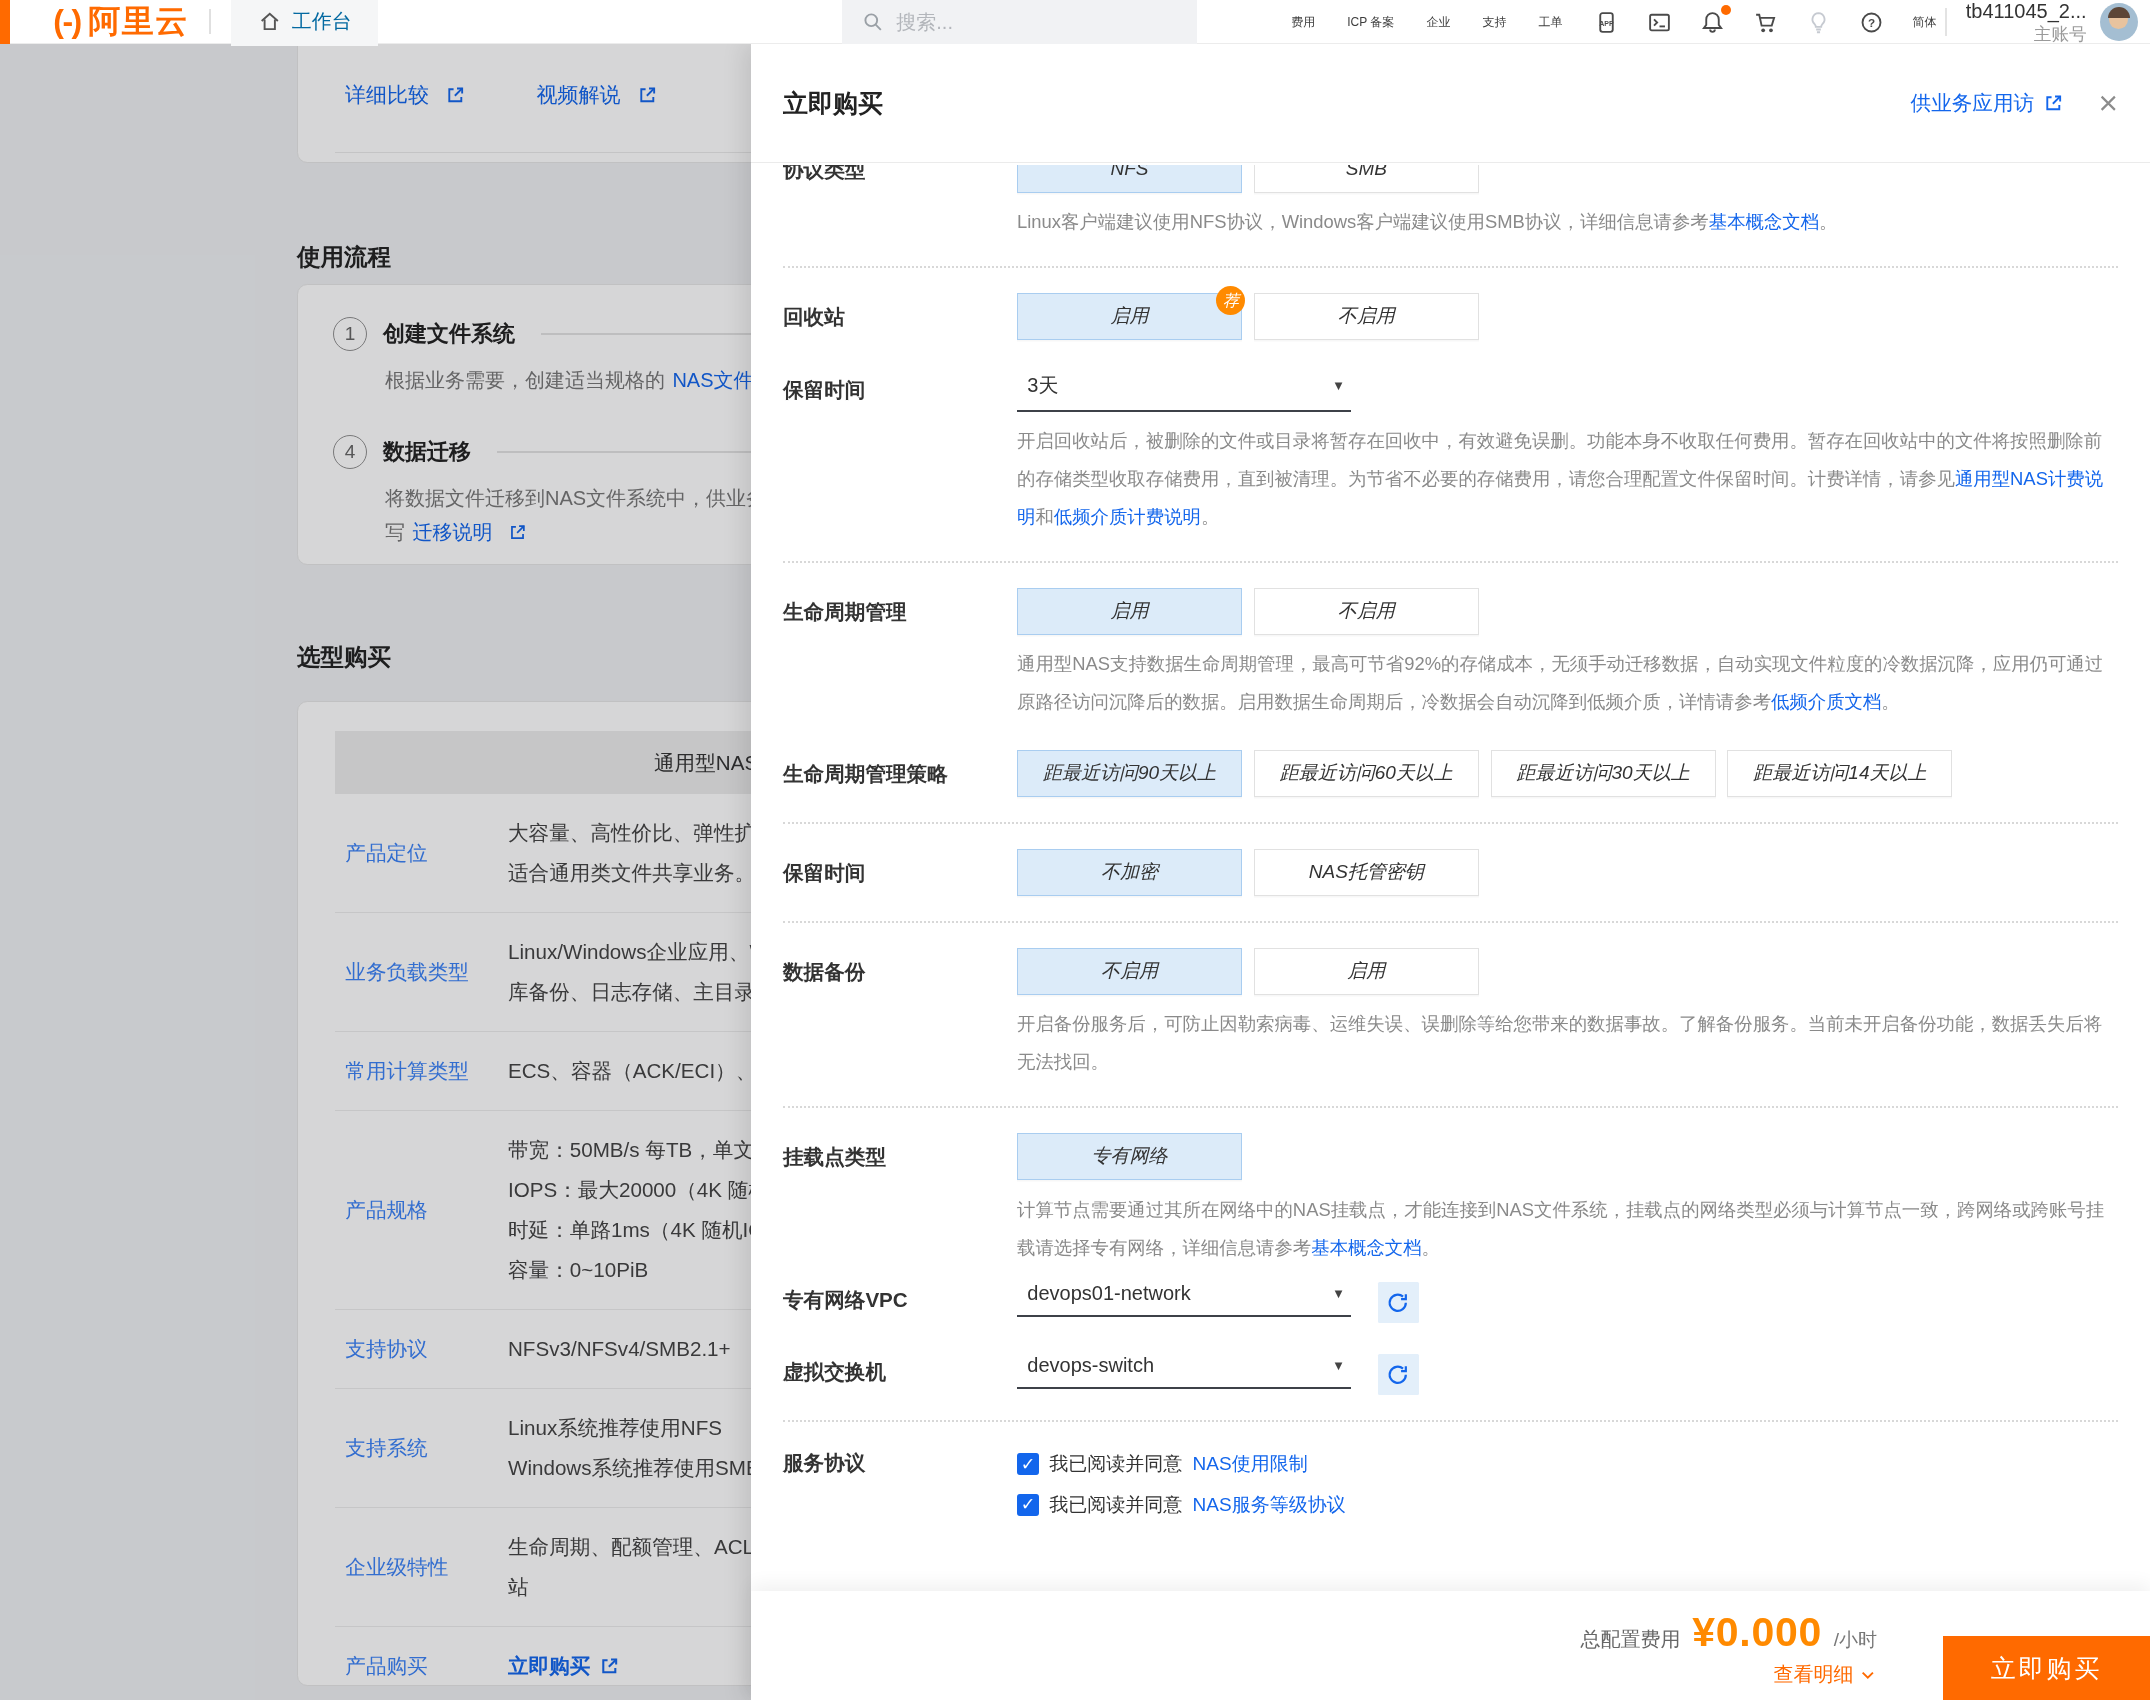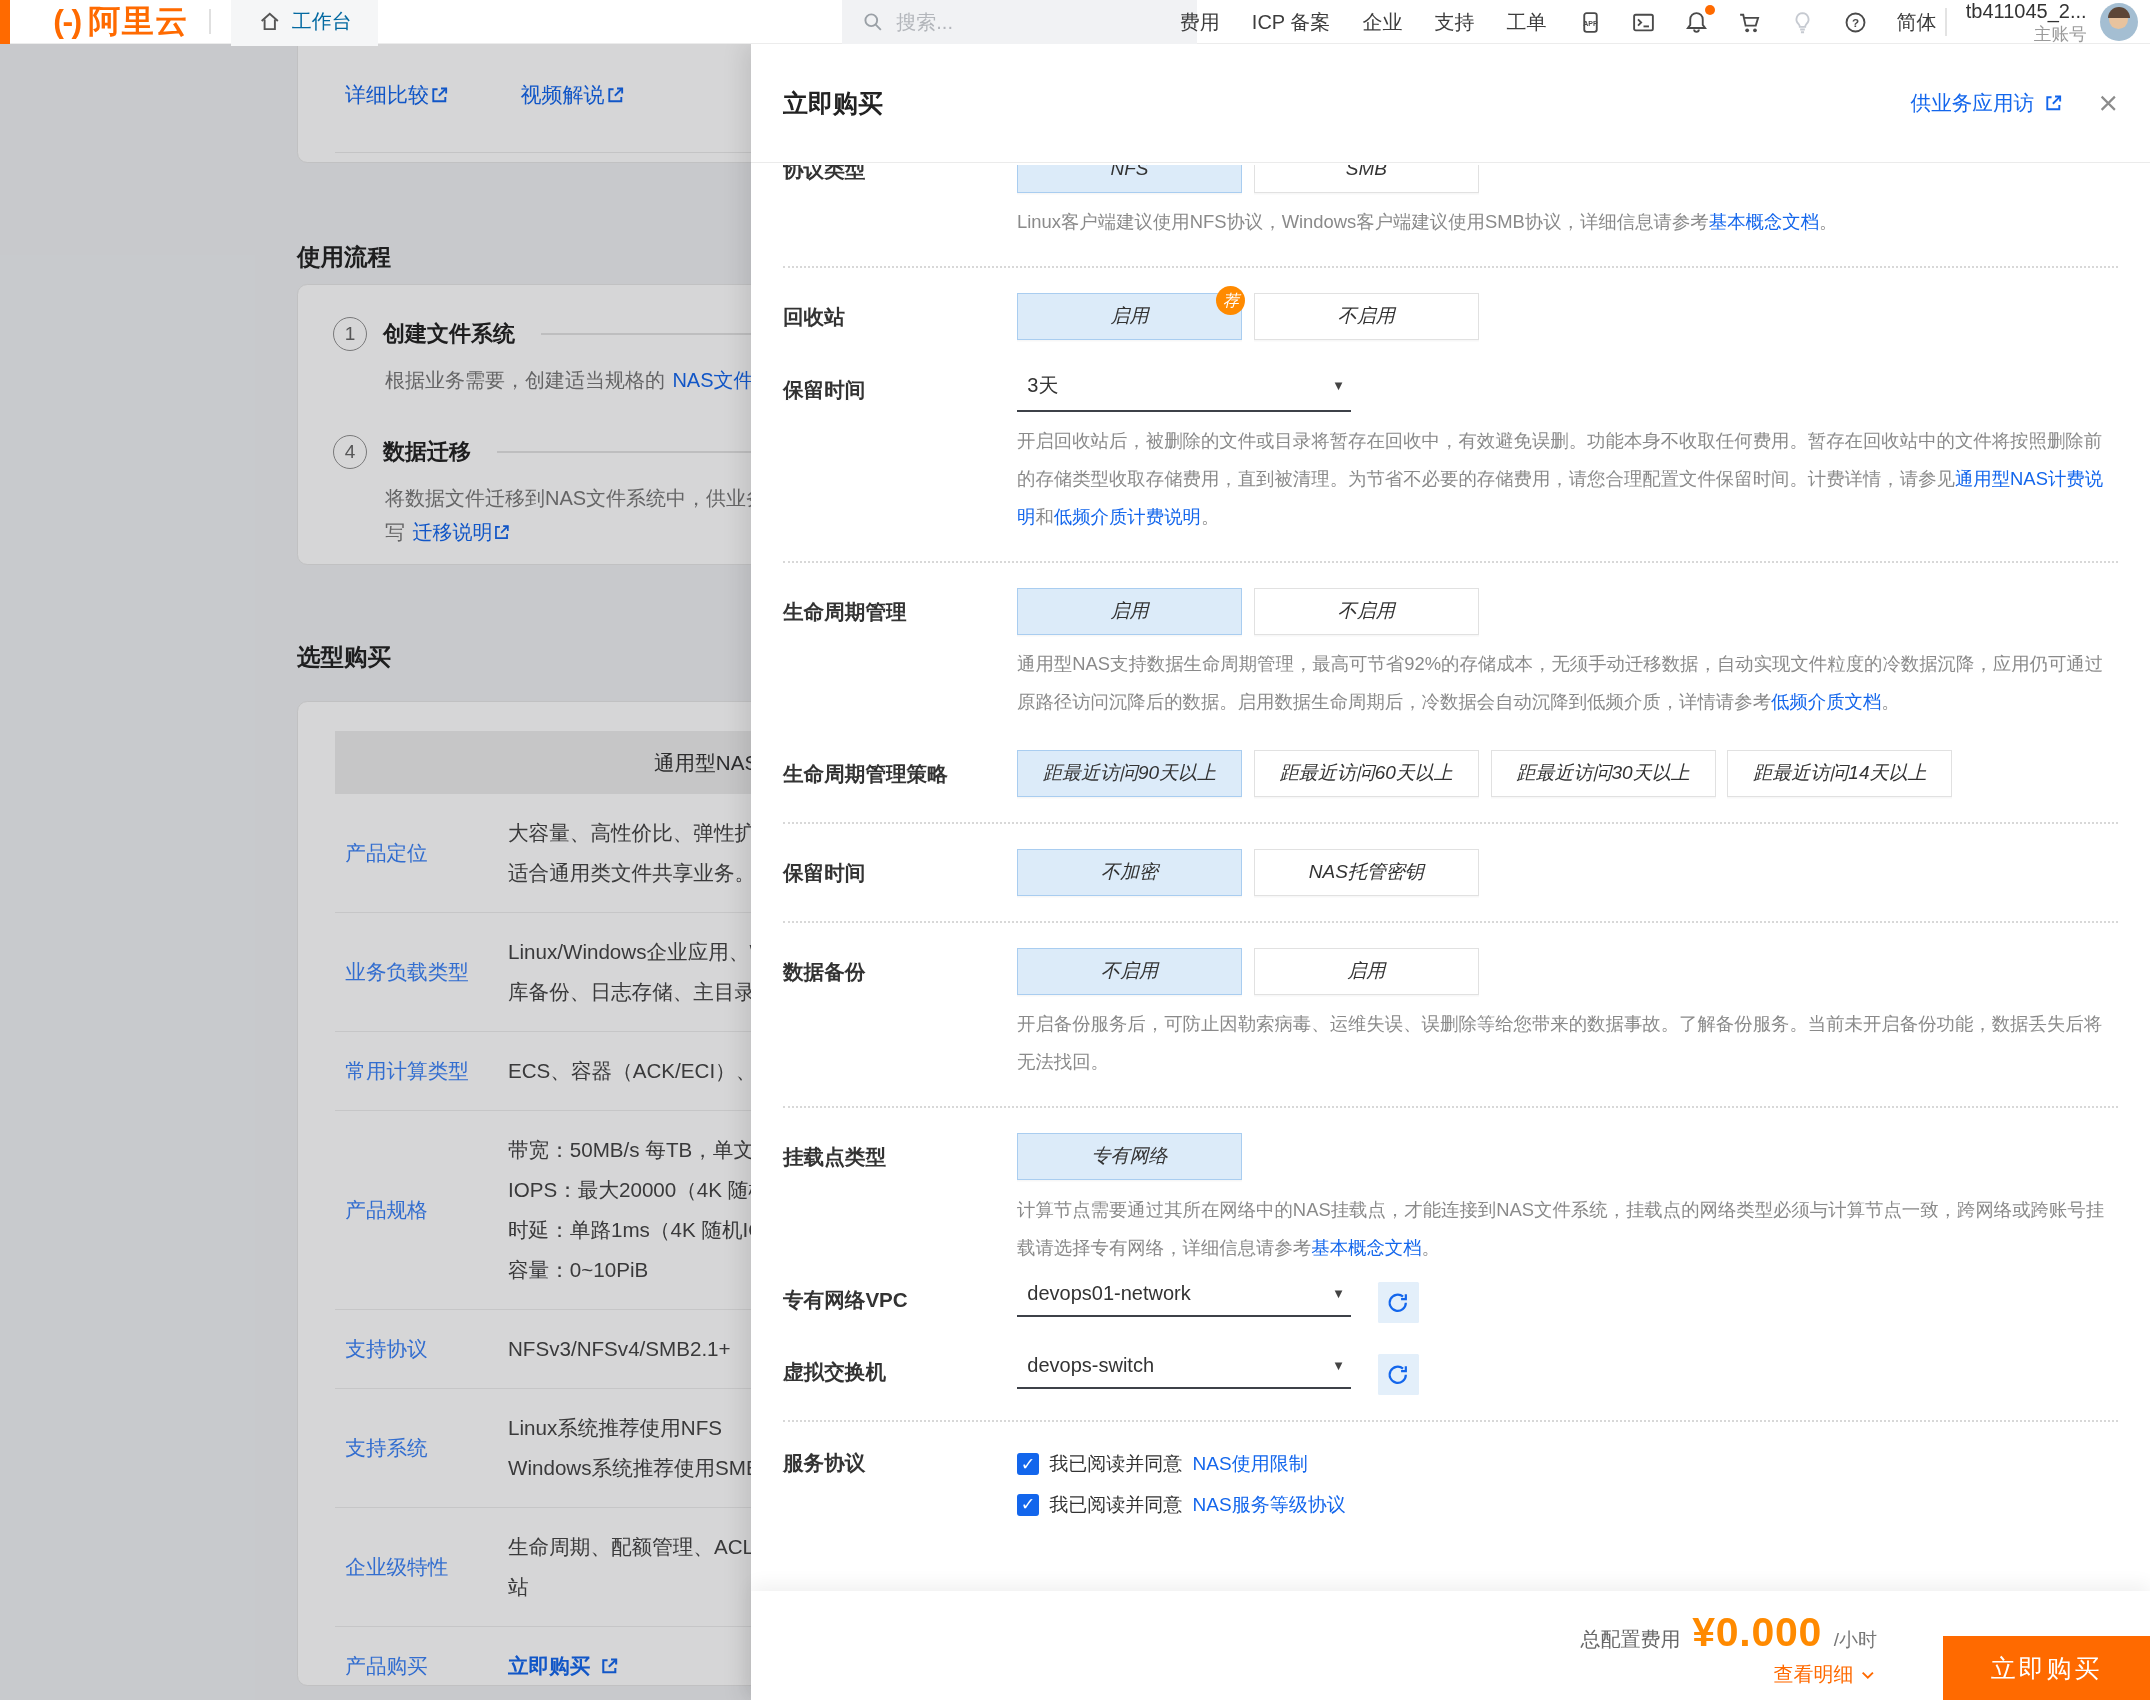--- a/index.html
+++ b/index.html
@@ -18,38 +18,38 @@
   .logo .glyph { font-weight:bold; margin-right:7.4px; letter-spacing:-1.5px; }
   .tb-divider { width:1.5px; height:25px; background:#e0e0e0; margin:0 20.6px; flex:none; }
   .workbench { height:48px; background:#f5f6f7; display:flex; align-items:center; gap:10.3px;
     padding:0 26.5px; font-size:20px; color:#0369a1; cursor:pointer; flex:none; }
   .search { position:absolute; left:842px; top:0; width:355px; height:44px; background:#f1f2f4;
     display:flex; align-items:center; gap:11.8px; padding-left:19px; }
   .search input { border:none; outline:none; background:transparent; font-size:20px; color:#333; width:279px;
     font-family:"Liberation Sans", sans-serif; }
   .search input::placeholder { color:#b3b6bb; }
   .topbar-right { position:absolute; right:0; top:0; height:44px; display:flex; align-items:center; padding-right:13.2px; }
-  .tb-item { font-size:20px; color:#3d3d3d; margin-right:32px; cursor:pointer; white-space:nowrap; }
+  .tb-item { font-size:12px; color:#3d3d3d; margin-right:32px; cursor:pointer; white-space:nowrap; }
   .tb-icon { margin-right:28px; position:relative; cursor:pointer; display:flex; align-items:center; }
   .dot { position:absolute; top:-4.4px; right:-5.9px; width:10.3px; height:10.3px; border-radius:50%; background:#ff6a00; }
   .acct-divider { width:1.5px; height:28px; background:#e3e3e3; margin:0 19px 0 1.5px; }
   .account { display:flex; flex-direction:column; align-items:flex-end; line-height:1.2; margin-right:13.2px; cursor:pointer; }
   .acct-name { font-size:20px; color:#333; }
   .acct-role { font-size:17.6px; color:#9a9a9a; margin-top:1.5px; }
   .avatar { width:38px; height:38px; border-radius:50%; background:#a4bed2; position:relative; overflow:hidden; flex:none; cursor:pointer; }
   .avatar::after { content:""; position:absolute; left:9.6px; top:7.4px; width:19px; height:19px; border-radius:50%; background:#e8c39e; }
   .avatar::before { content:""; position:absolute; left:8px; top:3.7px; width:22px; height:11px; border-radius:11px 11px 0 0; background:#5d4637; z-index:2; }
 
   
   .left-page { position:absolute; left:0; top:44px; width:751px; height:1657px; background:#eef0f2; overflow:hidden; z-index:5; }
   .dim-overlay { position:absolute; left:0; top:44px; width:751px; height:1657px; background:rgba(10,14,20,0.17); z-index:10; }
   .bg-card { position:absolute; left:297px; width:794px; background:#fff; border:1.5px solid #e6e6e6; border-radius:10.3px; }
   .bg-heading { position:absolute; left:297px; font-size:23.5px; font-weight:bold; color:#222; }
   .links-row { position:absolute; top:82px; left:47px; display:flex; gap:71px; }
-  .blue-link { color:#1366ec; font-size:21px; display:flex; align-items:center; gap:0; white-space:nowrap; }
+  .blue-link { color:#1366ec; font-size:21px; display:flex; align-items:center; gap:16px; white-space:nowrap; }
   .card1-divider { position:absolute; bottom:8.8px; left:37px; right:16px; border-top:1.5px solid #eaeaea; }
   .step { display:flex; align-items:center; gap:16px; margin:32px 0 0 35px; }
   .step-circle { width:34px; height:34px; border-radius:50%; border:1.5px solid #8f8f8f; color:#666;
     font-size:19px; display:flex; align-items:center; justify-content:center; flex:none; }
   .step-title { font-size:22px; font-weight:bold; color:#222; white-space:nowrap; }
   .step-line { flex:1; height:1.5px; background:#e3e3e3; margin:0 0 0 10.3px; }
   .step-desc { margin:16px 0 0 87px; font-size:20px; color:#777; white-space:nowrap; display:flex; align-items:flex-start; gap:7.4px; }
   .bg-table { margin:29px 0 0 37px; width:779px; }
   .t-head { height:63px; background:#ececec; display:flex; align-items:center; }
   .t-head-value { padding-left:319px; font-size:20.6px; color:#333; white-space:nowrap; }

